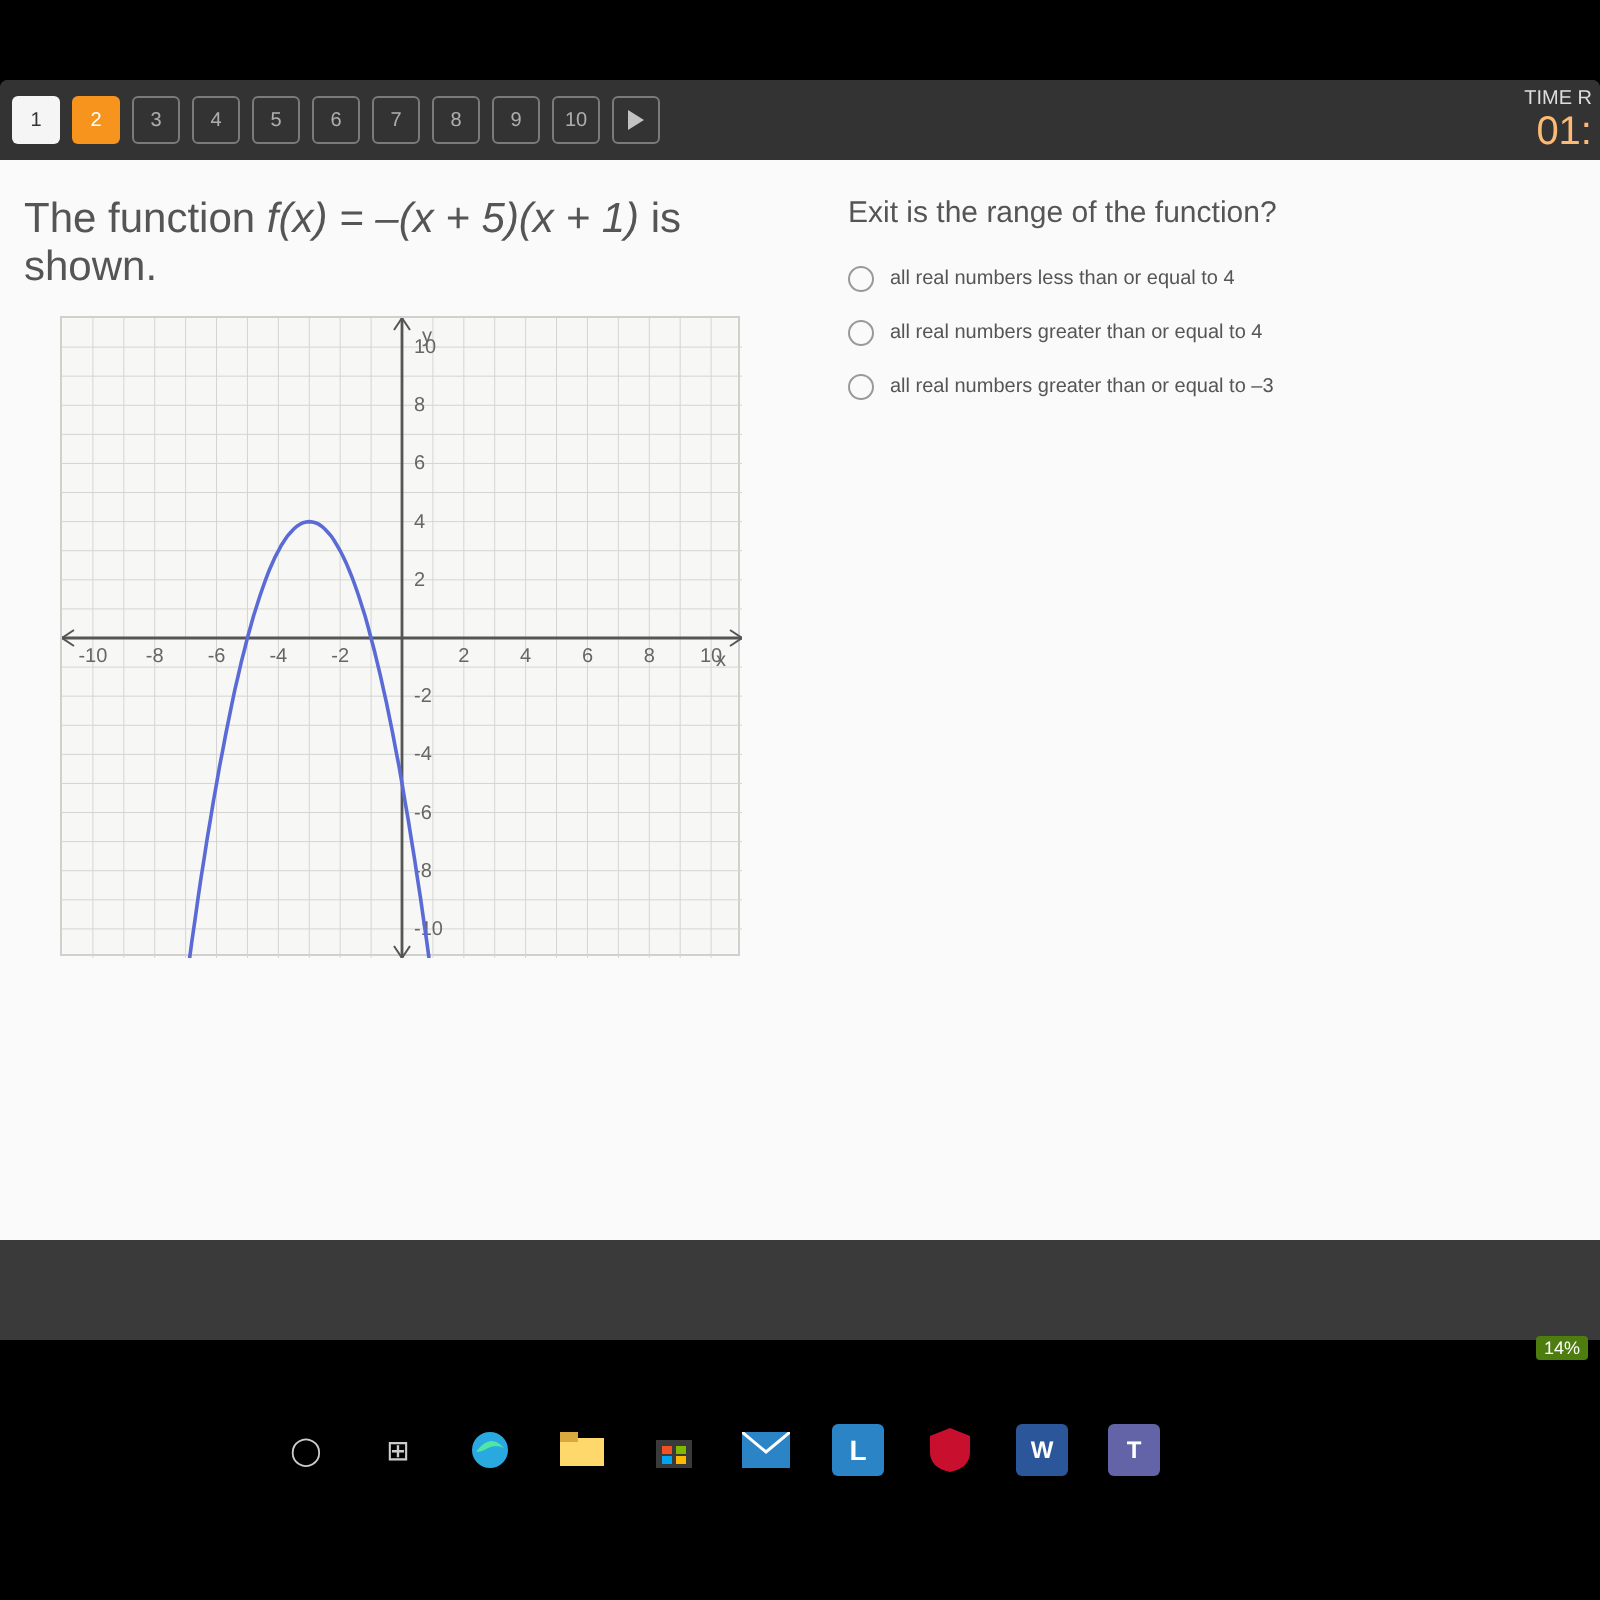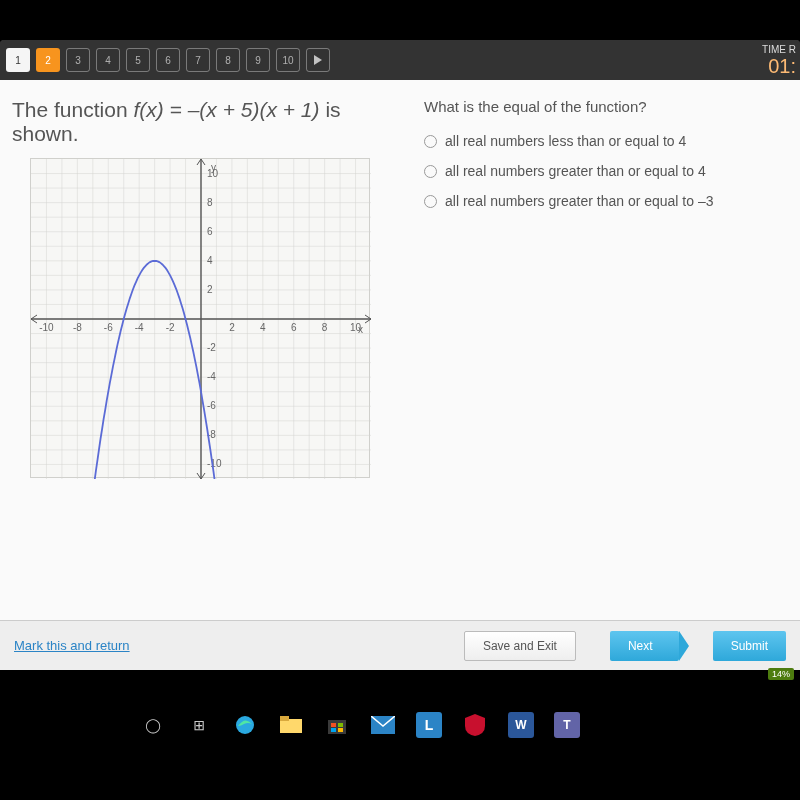--- a/index.html
+++ b/index.html
@@ -92,21 +92,21 @@
     color: #555;
     font-size: 15px;
     margin-bottom: 18px;
   }
   .options { display: flex; flex-direction: column; gap: 14px; }
   .opt {
     display: flex;
     align-items: center;
     gap: 8px;
     color: #555;
-    font-size: 14px;
+    font-size: 10px;
     cursor: pointer;
   }
   .radio {
     width: 13px;
     height: 13px;
     border: 1.5px solid #999;
     border-radius: 50%;
     flex-shrink: 0;
   }
   .chart-wrap {
@@ -305,46 +305,38 @@
             <text class="axis-label" x="176" y="46.636363636363626" text-anchor="start">8</text>
             <text class="axis-label" x="176" y="17.545454545454504" text-anchor="start">10</text>
             <text class="axis-label" x="332" y="174" text-anchor="end">x</text>
             <text class="axis-label" x="180" y="12">y</text>
             <path d="M 63.4 323.1 L 64.9 311.9 L 66.5 300.9 L 68.0 290.3 L 69.5 280.0 L 71.1 270.0 L 72.6 260.2 L 74.2 250.8 L 75.7 241.6 L 77.3 232.7 L 78.8 224.1 L 80.4 215.9 L 81.9 207.9 L 83.5 200.1 L 85.0 192.7 L 86.5 185.6 L 88.1 178.8 L 89.6 172.2 L 91.2 166.0 L 92.7 160.0 L 94.3 154.3 L 95.8 148.9 L 97.4 143.9 L 98.9 139.1 L 100.5 134.5 L 102.0 130.3 L 103.5 126.4 L 105.1 122.8 L 106.6 119.4 L 108.2 116.4 L 109.7 113.6 L 111.3 111.1 L 112.8 108.9 L 114.4 107.1 L 115.9 105.5 L 117.5 104.1 L 119.0 103.1 L 120.5 102.4 L 122.1 102.0 L 123.6 101.8 L 125.2 102.0 L 126.7 102.4 L 128.3 103.1 L 129.8 104.1 L 131.4 105.5 L 132.9 107.1 L 134.5 108.9 L 136.0 111.1 L 137.5 113.6 L 139.1 116.4 L 140.6 119.4 L 142.2 122.8 L 143.7 126.4 L 145.3 130.3 L 146.8 134.5 L 148.4 139.1 L 149.9 143.9 L 151.5 148.9 L 153.0 154.3 L 154.5 160.0 L 156.1 166.0 L 157.6 172.2 L 159.2 178.8 L 160.7 185.6 L 162.3 192.7 L 163.8 200.1 L 165.4 207.9 L 166.9 215.9 L 168.5 224.1 L 170.0 232.7 L 171.5 241.6 L 173.1 250.8 L 174.6 260.2 L 176.2 270.0 L 177.7 280.0 L 179.3 290.3 L 180.8 300.9 L 182.4 311.9 L 183.9 323.1 " stroke="#5b6bd6" stroke-width="1.8" fill="none"></path>
           </svg>
       </div>
     </div>
 
     <div class="right-col">
-      <div class="question">What is the equal of the function?</div>
+      <div class="question">Exit is the range of the function?</div>
       <div class="options">
         <div class="opt">
           <div class="radio"></div>
           <span>all real numbers less than or equal to 4</span>
         </div>
         <div class="opt">
           <div class="radio"></div>
           <span>all real numbers greater than or equal to 4</span>
         </div>
         <div class="opt">
           <div class="radio"></div>
           <span>all real numbers greater than or equal to –3</span>
         </div>
       </div>
     </div>
   </div>
 
-  <div class="footer">
-    <div class="mark-link">Mark this and return</div>
-    <div class="btn btn-gray">Save and Exit</div>
-    <div style="width:14px"></div>
-    <div class="btn btn-blue arrow">Next</div>
-    <div style="width:14px"></div>
-    <div class="btn btn-sub">Submit</div>
-  </div>
 
 </div>
 
 <div class="battery">14%</div>
 
 <div class="taskbar">
   <div class="task-icon" style="color:#ccc">◯</div>
   <div class="task-icon" style="color:#ccc">⊞</div>
   <div class="task-icon">
     <svg width="22" height="22" viewBox="0 0 22 22">

